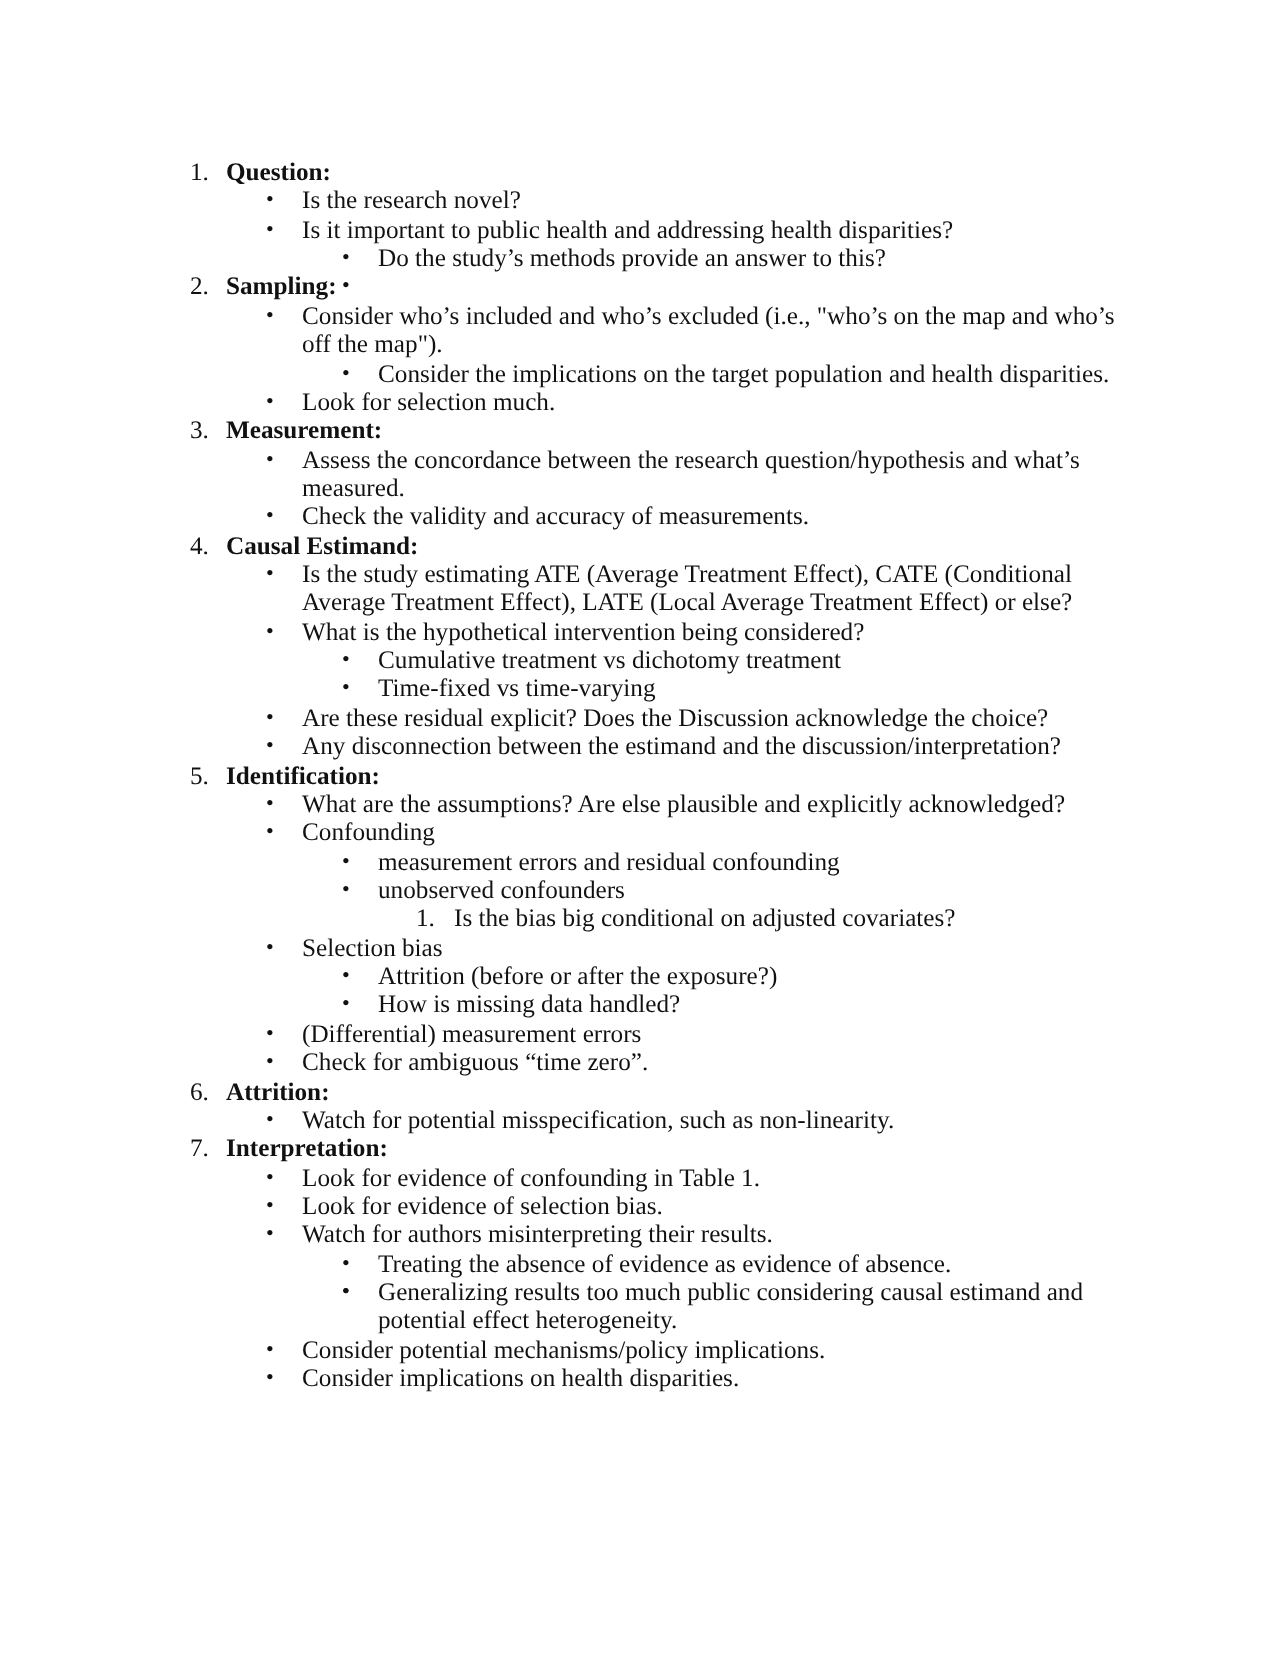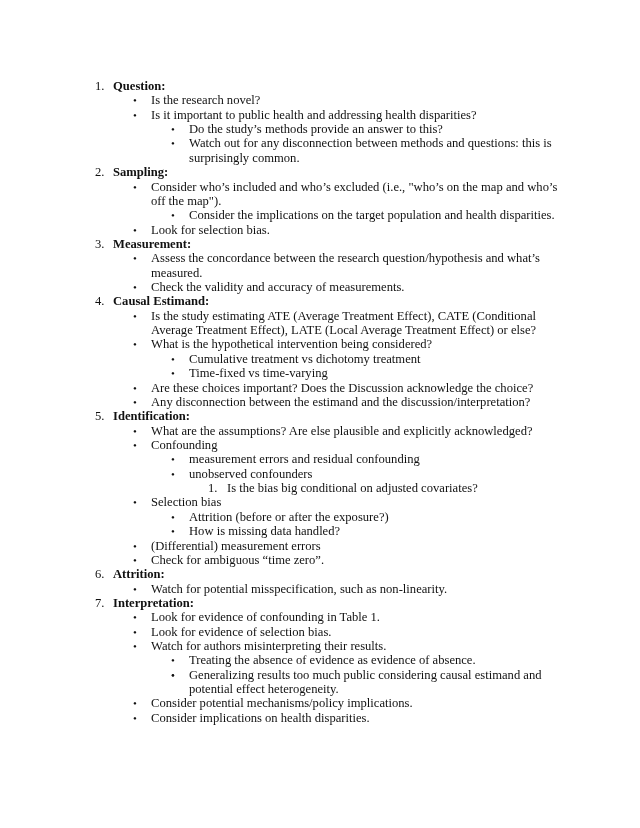--- a/index.html
+++ b/index.html
@@ -24,40 +24,40 @@
 </head>
 <body>
 
 <div class="page">
   <div id="outline">
       <div class="sec">
         <div class="sec-head"><span class="sec-num">1.</span><span>Question:</span></div>
         <div class="item l2"><span class="bullet">•</span><span>Is the research novel?</span></div>
         <div class="item l2"><span class="bullet">•</span><span>Is it important to public health and addressing health disparities?</span></div>
         <div class="item l3"><span class="bullet">•</span><span>Do the study’s methods provide an answer to this?</span></div>
-        <div class="item l3"><span class="bullet">•</span><span>Watch out for any disconnection between methods and questions: this is surprisingly common.</span></div>
+        <div class="item l3"><span class="bullet">•</span></div>
       </div>
       <div class="sec">
         <div class="sec-head"><span class="sec-num">2.</span><span>Sampling:</span></div>
         <div class="item l2"><span class="bullet">•</span><span>Consider who’s included and who’s excluded (i.e., "who’s on the map and who’s off the map").</span></div>
         <div class="item l3"><span class="bullet">•</span><span>Consider the implications on the target population and health disparities.</span></div>
-        <div class="item l2"><span class="bullet">•</span><span>Look for selection bias.</span></div>
+        <div class="item l2"><span class="bullet">•</span><span>Look for selection much.</span></div>
       </div>
       <div class="sec">
         <div class="sec-head"><span class="sec-num">3.</span><span>Measurement:</span></div>
         <div class="item l2"><span class="bullet">•</span><span>Assess the concordance between the research question/hypothesis and what’s measured.</span></div>
         <div class="item l2"><span class="bullet">•</span><span>Check the validity and accuracy of measurements.</span></div>
       </div>
       <div class="sec">
         <div class="sec-head"><span class="sec-num">4.</span><span>Causal Estimand:</span></div>
         <div class="item l2"><span class="bullet">•</span><span>Is the study estimating ATE (Average Treatment Effect), CATE (Conditional Average Treatment Effect), LATE (Local Average Treatment Effect) or else?</span></div>
         <div class="item l2"><span class="bullet">•</span><span>What is the hypothetical intervention being considered?</span></div>
         <div class="item l3"><span class="bullet">•</span><span>Cumulative treatment vs dichotomy treatment</span></div>
         <div class="item l3"><span class="bullet">•</span><span>Time-fixed vs time-varying</span></div>
-        <div class="item l2"><span class="bullet">•</span><span>Are these choices important? Does the Discussion acknowledge the choice?</span></div>
+        <div class="item l2"><span class="bullet">•</span><span>Are these residual explicit? Does the Discussion acknowledge the choice?</span></div>
         <div class="item l2"><span class="bullet">•</span><span>Any disconnection between the estimand and the discussion/interpretation?</span></div>
       </div>
       <div class="sec">
         <div class="sec-head"><span class="sec-num">5.</span><span>Identification:</span></div>
         <div class="item l2"><span class="bullet">•</span><span>What are the assumptions? Are else plausible and explicitly acknowledged?</span></div>
         <div class="item l2"><span class="bullet">•</span><span>Confounding</span></div>
         <div class="item l3"><span class="bullet">•</span><span>measurement errors and residual confounding</span></div>
         <div class="item l3"><span class="bullet">•</span><span>unobserved confounders</span></div>
         <div class="item l4"><span class="bullet">1.</span><span>Is the bias big conditional on adjusted covariates?</span></div>
         <div class="item l2"><span class="bullet">•</span><span>Selection bias</span></div>

